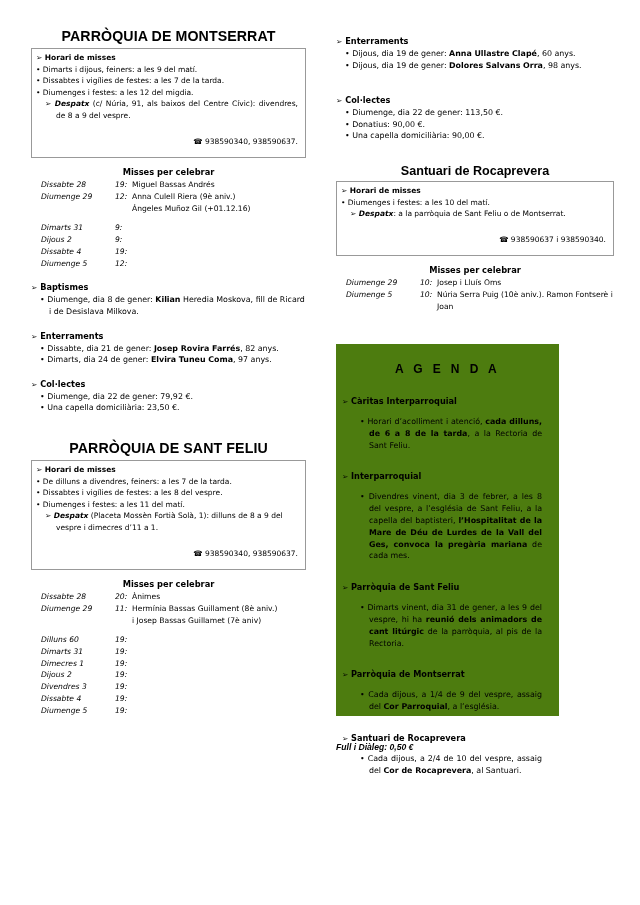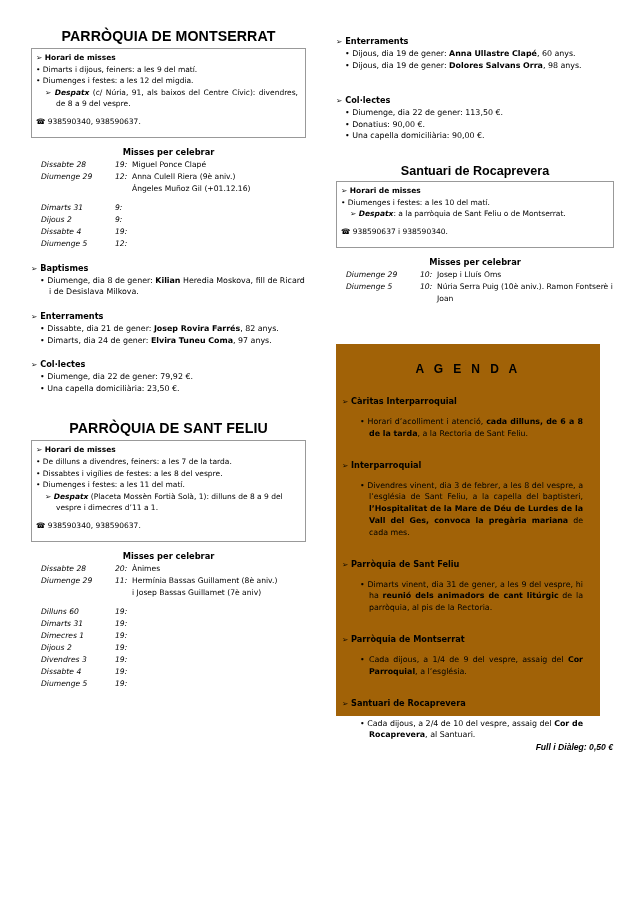--- a/index.html
+++ b/index.html
@@ -63,21 +63,21 @@
     padding: 0;
   }
   .arrow-g { font-weight: bold; font-size: 7.6px; }
   .b { font-weight: bold; }
   .bi { font-weight: bold; font-style: italic; }
   .hang {
     padding-left: 20px;
     text-indent: -11px;
   }
   .just { text-align: justify; }
-  .phone-ln { font-size: 7.5px; line-height: 11px; margin-top: 6px; }
+  .phone-ln { font-size: 7.5px; line-height: 11px; margin-top: 14px; text-align: right; }
 
   
   table.masses {
     border-collapse: collapse;
     width: 100%;
     margin-top: 1px;
   }
   table.masses td {
     vertical-align: top;
     font-size: 7.6px;
@@ -112,23 +112,23 @@
     margin: 0;
     padding-left: 18px;
     text-indent: -9px;
   }
 
   
   .agenda-box {
     position: absolute;
     left: 336px;
     top: 344px;
-    width: 264px;
+    width: 223px;
     height: 372px;
-    background: #a16207;
+    background: #4d7c0f;
   }
   .agenda-title {
     font-family: "Liberation Sans", sans-serif;
     font-size: 12px;
     font-weight: bold;
     text-align: center;
     letter-spacing: 3.4px;
     margin: 0;
     padding: 18px 0 0 0;
   }
@@ -146,21 +146,21 @@
     margin: 9px;
     padding-left: 18px;
     text-indent: -9px;
     text-align: justify;
   }
   .footer {
     position: absolute;
     left: 336px;
     top: 742px;
     width: 277px;
-    text-align: right;
+    text-align: left;
     font-size: 8.6px;
     font-weight: bold;
     font-style: italic;
     font-family: "Liberation Sans", sans-serif;
   }
 </style>
 </head>
 <body>
 
 <div class="page">
@@ -173,39 +173,43 @@
       <p class="ln">
         <span class="arrow-g">➢</span>
         <span class="b">Horari de misses</span>
       </p>
       <p class="ln">
         <span>•</span>
         <span>Dimarts i dijous, feiners: a les 9 del matí.</span>
       </p>
       <p class="ln">
         <span>•</span>
+        <span>Dissabtes i vigílies de festes: a les 7 de la tarda.</span>
+      </p>
+      <p class="ln">
+        <span>•</span>
         <span>Diumenges i festes: a les 12 del migdia.</span>
       </p>
       <p class="ln hang just">
         <span class="arrow-g">➢</span>
         <span class="bi">Despatx</span><span> (c/ Núria, 91, als baixos del Centre Cívic): divendres, de 8 a 9 del vespre.</span>
       </p>
       <p class="phone-ln">
         <span>☎</span>
         <span>938590340, 938590637.</span>
       </p>
     </div>
 
     <div class="sub-head">Misses per celebrar</div>
     <table class="masses">
       <tbody>
           <tr>
             <td class="day">Dissabte 28</td>
             <td class="hour">19:</td>
-            <td class="intent">Miguel Ponce Clapé</td>
+            <td class="intent">Miguel Bassas Andrés</td>
           </tr>
           <tr>
             <td class="day">Diumenge 29</td>
             <td class="hour">12:</td>
             <td class="intent">Anna Culell Riera (9è aniv.)<br>Ángeles Muñoz Gil (+01.12.16)</td>
           </tr>
           <tr class="gap">
             <td class="day">Dimarts 31</td>
             <td class="hour">9:</td>
             <td class="intent"></td>

